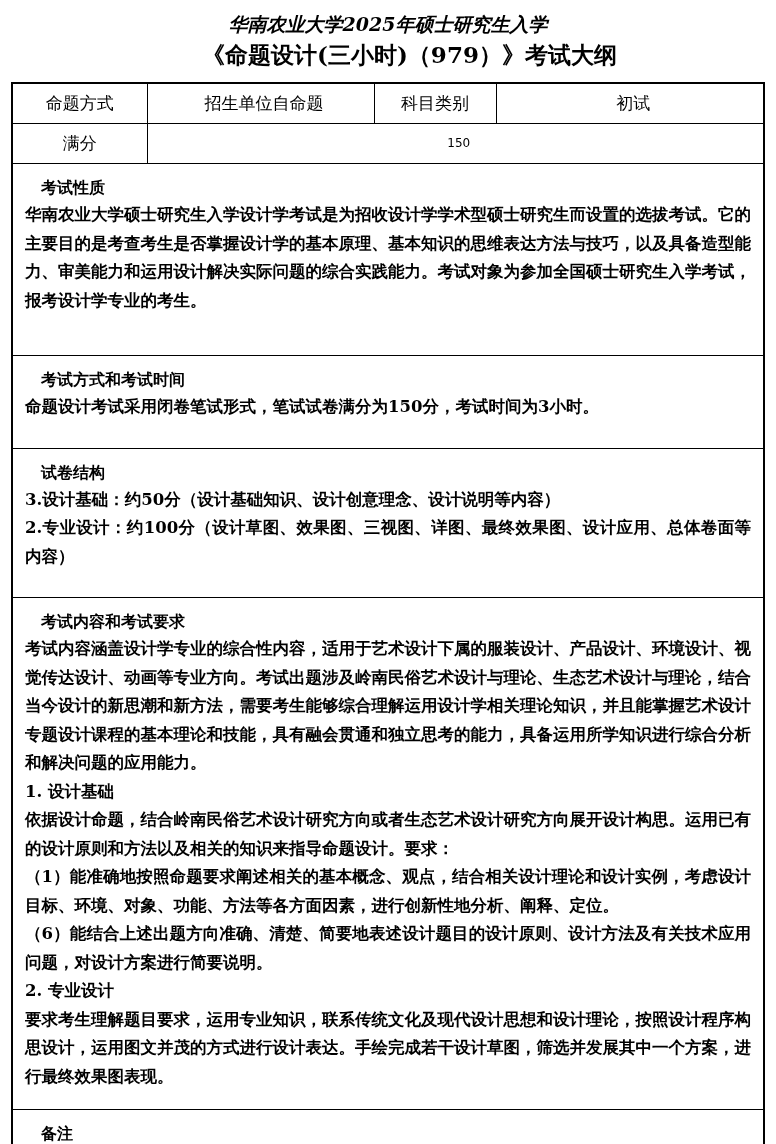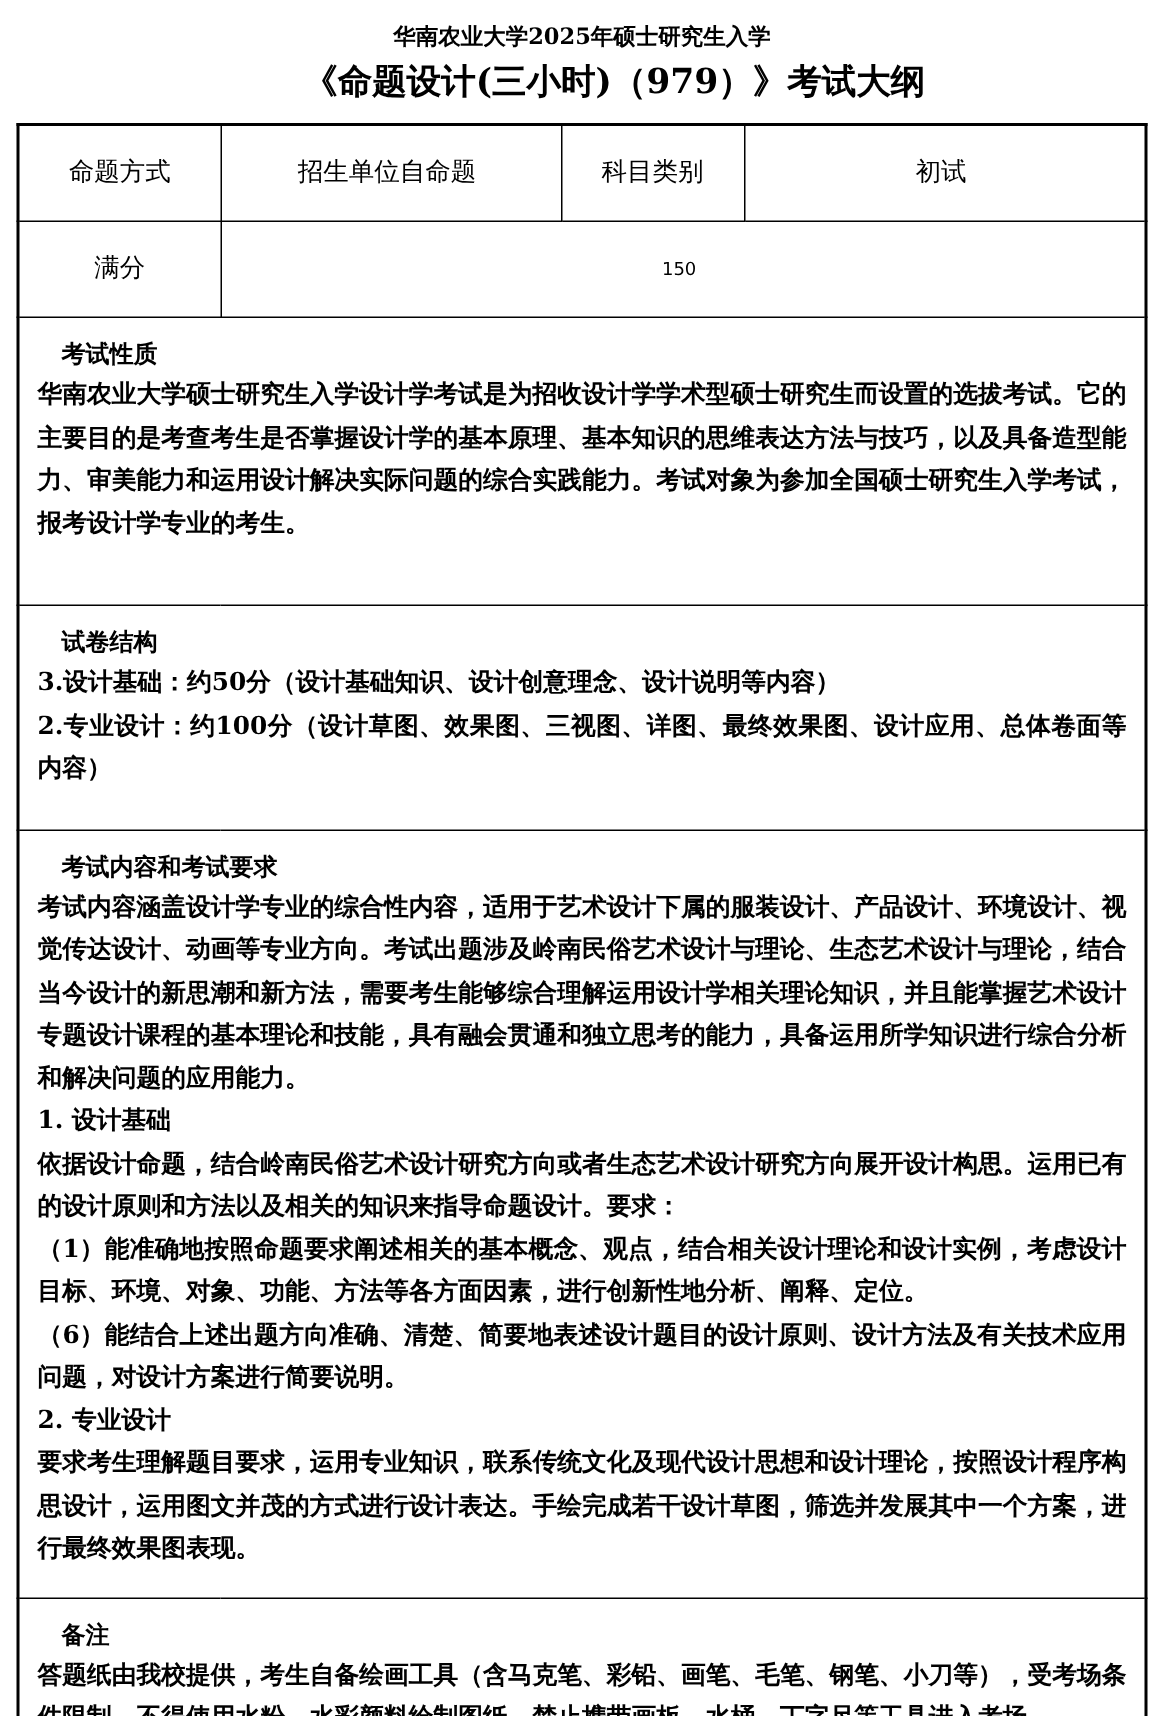--- a/index.html
+++ b/index.html
@@ -22,25 +22,26 @@
     padding: 0;
     position: relative;
   }
 
   
   .title-block {
     padding-top: 11px;
     text-align: center;
   }
   .title-line-1 {
-    font-size: 15px;
+    font-size: 19px;
     font-weight: bold;
     letter-spacing: 0px;
     line-height: 26px;
     white-space: nowrap;
+    font-style: italic;
   }
   .title-line-2 {
     font-size: 23px;
     font-weight: bold;
     line-height: 32px;
     margin-top: 2px;
     white-space: nowrap;
     margin-left: 43px;
   }
 
@@ -48,21 +49,21 @@
   .doc-table {
     margin: 11px 11px 0 11px;
     width: 754px;
     border: 2px solid #000;
     border-collapse: collapse;
     table-layout: fixed;
   }
   .doc-table td {
     border: 1px solid #000;
     vertical-align: top;
-    padding: 16px;
+    padding: 4px;
   }
 
   
   .info-cell {
     height: 33px;
     font-size: 17px;
     line-height: 31px;
     vertical-align: middle;
   }
   .info-label {
@@ -138,20 +139,26 @@
         <td class="info-cell info-value num-value" colspan="3">150</td>
       </tr>
 
       <tr>
         <td class="section-cell pad-bottom-lg" colspan="4">
           <p class="sec-heading">考试性质</p>
           <p class="sec-para">华南农业大学硕士研究生入学设计学考试是为招收设计学学术型硕士研究生而设置的选拔考试。它的主要目的是考查考生是否掌握设计学的基本原理、基本知识的思维表达方法与技巧，以及具备造型能力、审美能力和运用设计解决实际问题的综合实践能力。考试对象为参加全国硕士研究生入学考试，报考设计学专业的考生。</p>
         </td>
       </tr>
 
+      <tr>
+        <td class="section-cell pad-bottom-md" colspan="4">
+          <p class="sec-heading">考试方式和考试时间</p>
+          <p class="sec-para">命题设计考试采用闭卷笔试形式，笔试试卷满分为150分，考试时间为3小时。</p>
+        </td>
+      </tr>
 
       <tr>
         <td class="section-cell pad-bottom-md" colspan="4">
           <p class="sec-heading">试卷结构</p>
           <p class="sec-para">3.设计基础：约50分（设计基础知识、设计创意理念、设计说明等内容）</p>
           <p class="sec-para">2.专业设计：约100分（设计草图、效果图、三视图、详图、最终效果图、设计应用、总体卷面等内容）</p>
         </td>
       </tr>
 
       <tr>

